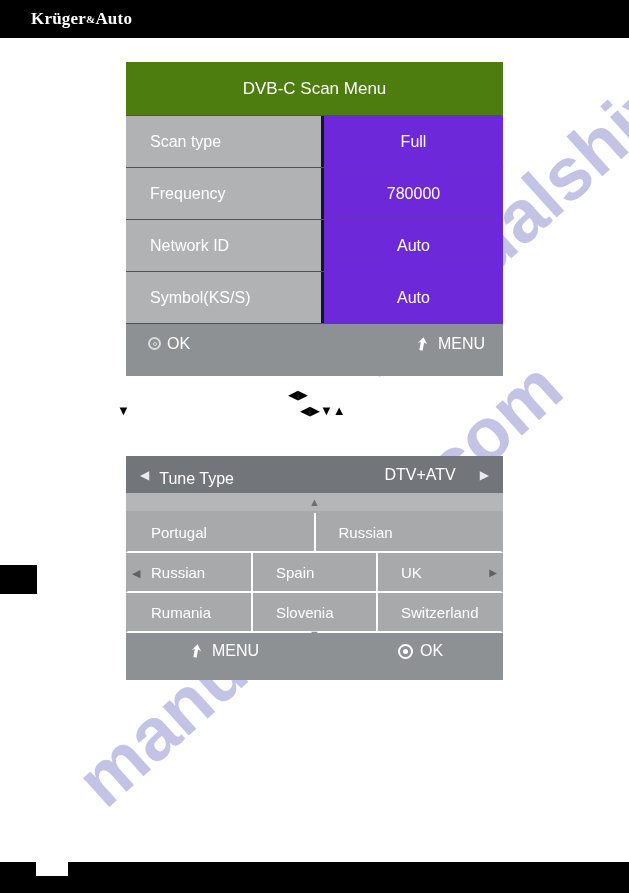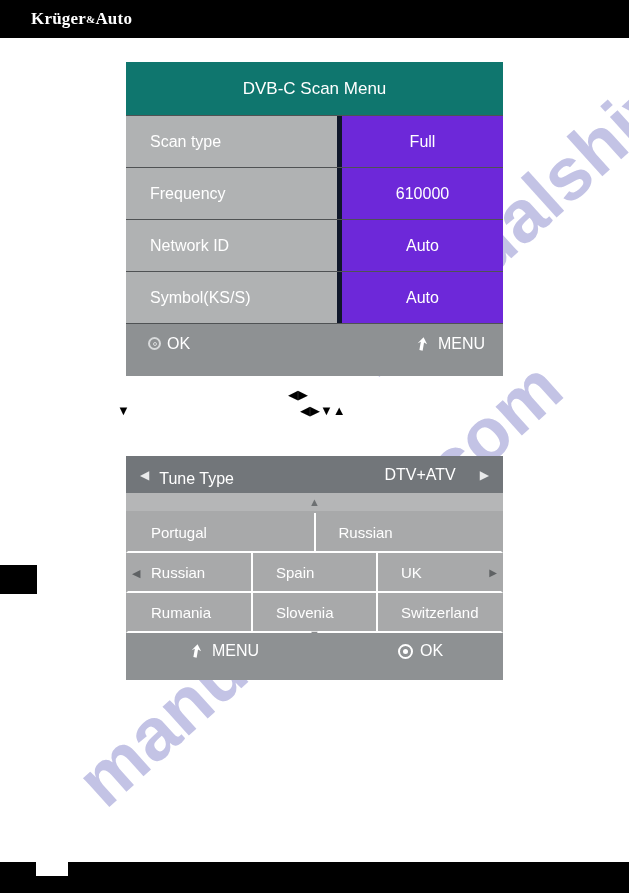--- a/index.html
+++ b/index.html
@@ -87,45 +87,45 @@
   
   .osd1 {
     position: absolute;
     left: 126px; top: 62px;
     width: 377px;
     background: #9e9e9e;
     box-sizing: border-box;
   }
   .osd1-title {
     height: 53px;
-    background: #0f766e;
+    background: #4d7c0f;
     color: #ffffff;
     font-size: 17px;
     display: flex;
     align-items: center;
     justify-content: center;
     box-sizing: border-box;
   }
   .osd1-rows { }
   .osd1-row {
     display: flex;
     height: 51px;
     border-bottom: 1px solid #4f5254;
   }
   .osd1-row:first-child { border-top: 1px solid #4f5254; }
   .osd1-label {
-    width: 216px;
+    width: 198px;
     box-sizing: border-box;
     background: #b0b2b3;
     color: #ffffff;
     font-size: 16px;
     display: flex;
     align-items: center;
     padding-left: 24px;
-    border-right: 5px solid #0f172a;
+    border-right: 3px solid #0f172a;
   }
   .osd1-value {
     flex: 1;
     background: #6d28d9;
     color: #ffffff;
     font-size: 16px;
     display: flex;
     align-items: center;
     justify-content: center;
   }
@@ -330,21 +330,21 @@
 
   <div class="osd1-rows">
 
     <div class="osd1-row">
       <div class="osd1-label">Scan type</div>
       <div class="osd1-value">Full</div>
     </div>
 
     <div class="osd1-row">
       <div class="osd1-label">Frequency</div>
-      <div class="osd1-value">610000</div>
+      <div class="osd1-value">780000</div>
     </div>
 
     <div class="osd1-row">
       <div class="osd1-label">Network ID</div>
       <div class="osd1-value">Auto</div>
     </div>
 
     <div class="osd1-row">
       <div class="osd1-label">Symbol(KS/S)</div>
       <div class="osd1-value">Auto</div>

